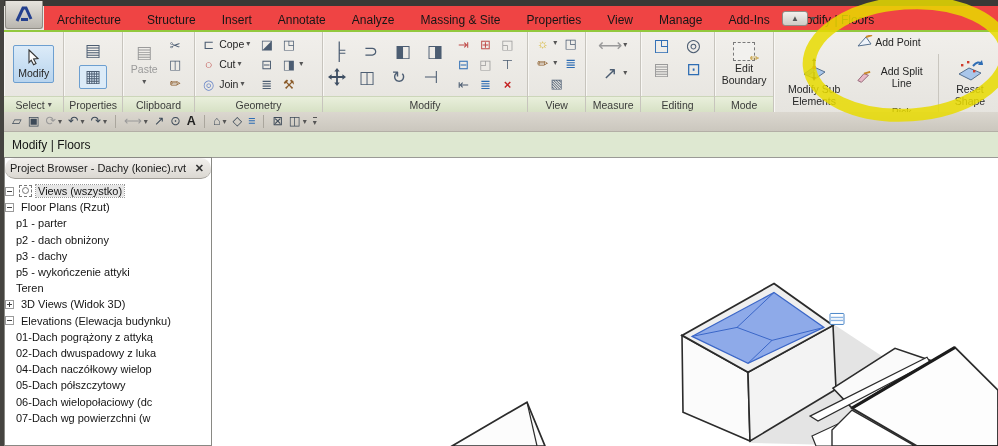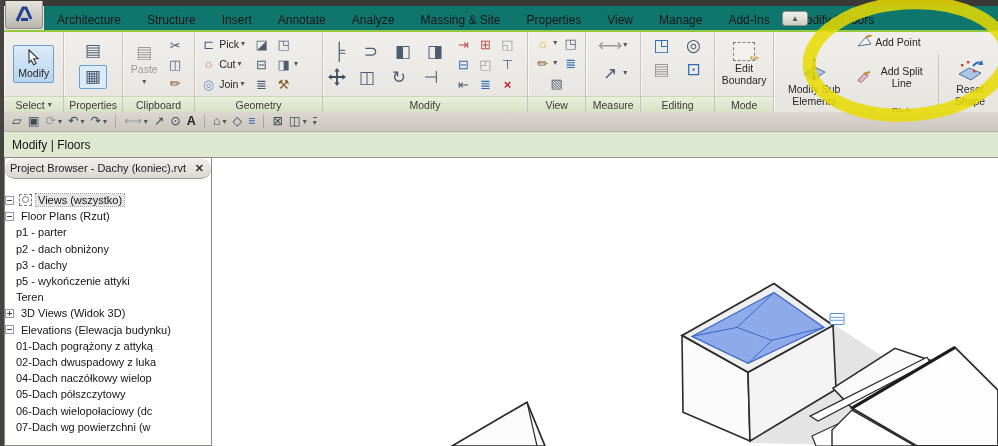--- a/index.html
+++ b/index.html
@@ -3,21 +3,21 @@
 <meta charset="utf-8">
 <style>
   html,body{margin:0;padding:0;background:#888;}
   #win{position:relative;width:998px;height:446px;background:#e9e7e2;overflow:hidden;
        font-family:"Liberation Sans",sans-serif;color:#1f1f1f;-webkit-font-smoothing:antialiased;}
   
   .titlebar{position:absolute;left:0;top:0;width:100%;height:6px;background:#3a3936;}
   .leftedge{position:absolute;left:0;top:0;width:4px;height:446px;background:#454440;z-index:5;}
   .appbtn{position:absolute;left:5px;top:1px;width:36px;height:27px;border:1px solid #8f8c85;border-top:none;
           background:linear-gradient(#e6e3dd,#b9b6af);border-radius:0 0 3px 3px;display:flex;align-items:center;justify-content:center;z-index:6;}
-  .tabbar{position:absolute;left:44px;top:6px;right:0;height:24px;background:#0f766e;display:flex;align-items:flex-end;}
+  .tabbar{position:absolute;left:44px;top:6px;right:0;height:24px;background:#ef4444;display:flex;align-items:flex-end;}
   .tab{padding:4px 13px 3px;font-size:12px;color:#161616;cursor:default;}
   .ribbon-toggle{margin:0 0 4px 14px;display:flex;align-items:center;gap:3px;}
   .ribbon-toggle .pill{width:24px;height:13px;background:linear-gradient(#f2f0ec,#cfccc5);border:1px solid #8f8c85;border-radius:3px;
         display:flex;align-items:center;justify-content:center;font-size:8px;color:#555;}
   .greenline{position:absolute;left:0;top:30px;width:100%;height:2px;background:#93c83e;}
   
   .ribbon{position:absolute;left:4px;top:32px;right:0;height:80px;background:linear-gradient(#f1efeb,#e6e4df);display:flex;}
   .panel{display:flex;flex-direction:column;border-right:1px solid #c7c4bd;box-shadow:inset 1px 0 0 #f8f7f4;}
   .pbody{flex:1;display:flex;align-items:center;padding:2px 3px;gap:2px;}
   .plabel{height:15px;display:flex;align-items:center;justify-content:center;gap:3px;font-size:10.5px;color:#3b3b3b;
@@ -47,21 +47,21 @@
   .overline{border-top:1.6px solid #555;padding-top:1px;}
   
   .optbar{position:absolute;left:4px;top:132px;right:0;height:25px;background:#dee8d1;border-bottom:1px solid #b7b4ab;
           display:flex;align-items:center;padding-left:8px;font-size:12px;color:#141414;}
   
   .main{position:absolute;left:4px;top:157px;right:0;bottom:0;display:flex;}
   .browser{width:208px;background:#fff;border:1px solid #898984;display:flex;flex-direction:column;box-sizing:border-box;}
   .btitle{height:20px;flex:none;background:linear-gradient(#f2f0ed,#dbd8d2);border-bottom:1px solid #a19e98;
           display:flex;align-items:center;justify-content:space-between;padding:0 5px;font-size:11px;color:#1a1a1a;white-space:nowrap;overflow:hidden;border-radius:10px;}
   .bclose{font-size:11px;color:#333;font-weight:bold;padding:0 2px;}
-  .tree{flex:1;overflow:hidden;padding-top:13px;font-size:11px;color:#141414;}
+  .tree{flex:1;overflow:hidden;padding-top:4px;font-size:11px;color:#141414;}
   .trow{height:16.2px;display:flex;align-items:center;white-space:nowrap;overflow:hidden;}
   .exp{flex:none;width:9px;height:9px;box-sizing:border-box;border:1px solid #9a9a9a;background:#fff;position:relative;margin-right:5px;}
   .exp::before{content:"";position:absolute;left:1px;right:1px;top:3px;height:1px;background:#444;}
   .exp.plus::after{content:"";position:absolute;top:1px;bottom:1px;left:3px;width:1px;background:#444;}
   .exp.leaf{visibility:hidden;width:6px;margin-right:3px;}
   .vicon{display:none;}
   .vicon.show{display:inline-block;flex:none;width:11px;height:10px;border:1px dashed #777;margin-right:4px;position:relative;}
   .vicon.show::after{content:"";position:absolute;left:2px;top:1px;width:5px;height:5px;border:1px solid #777;border-radius:50%;}
   .tlabel{padding:0 2px;}
   .tlabel.sel{background:#e6e6e6;outline:1px dotted #9a9a9a;}
@@ -157,21 +157,21 @@
       <div class="plabel">
           <span>Clipboard</span>
         </div>
     </div>
 
     <div class="panel" style="width:128px">
       <div class="pbody" style="gap:4px">
         <div class="scol" style="gap:2px">
           <button class="lblbtn">
               <span class="ic">⊏</span>
-              <span>Pick</span>
+              <span>Cope</span>
               <span class="caret">▾</span>
             </button>
           <button class="lblbtn">
               <span class="ic" style="color:#c0504d">○</span>
               <span>Cut</span>
               <span class="caret">▾</span>
             </button>
           <button class="lblbtn">
               <span class="ic" style="color:#6a87c8">◎</span>
               <span>Join</span>

